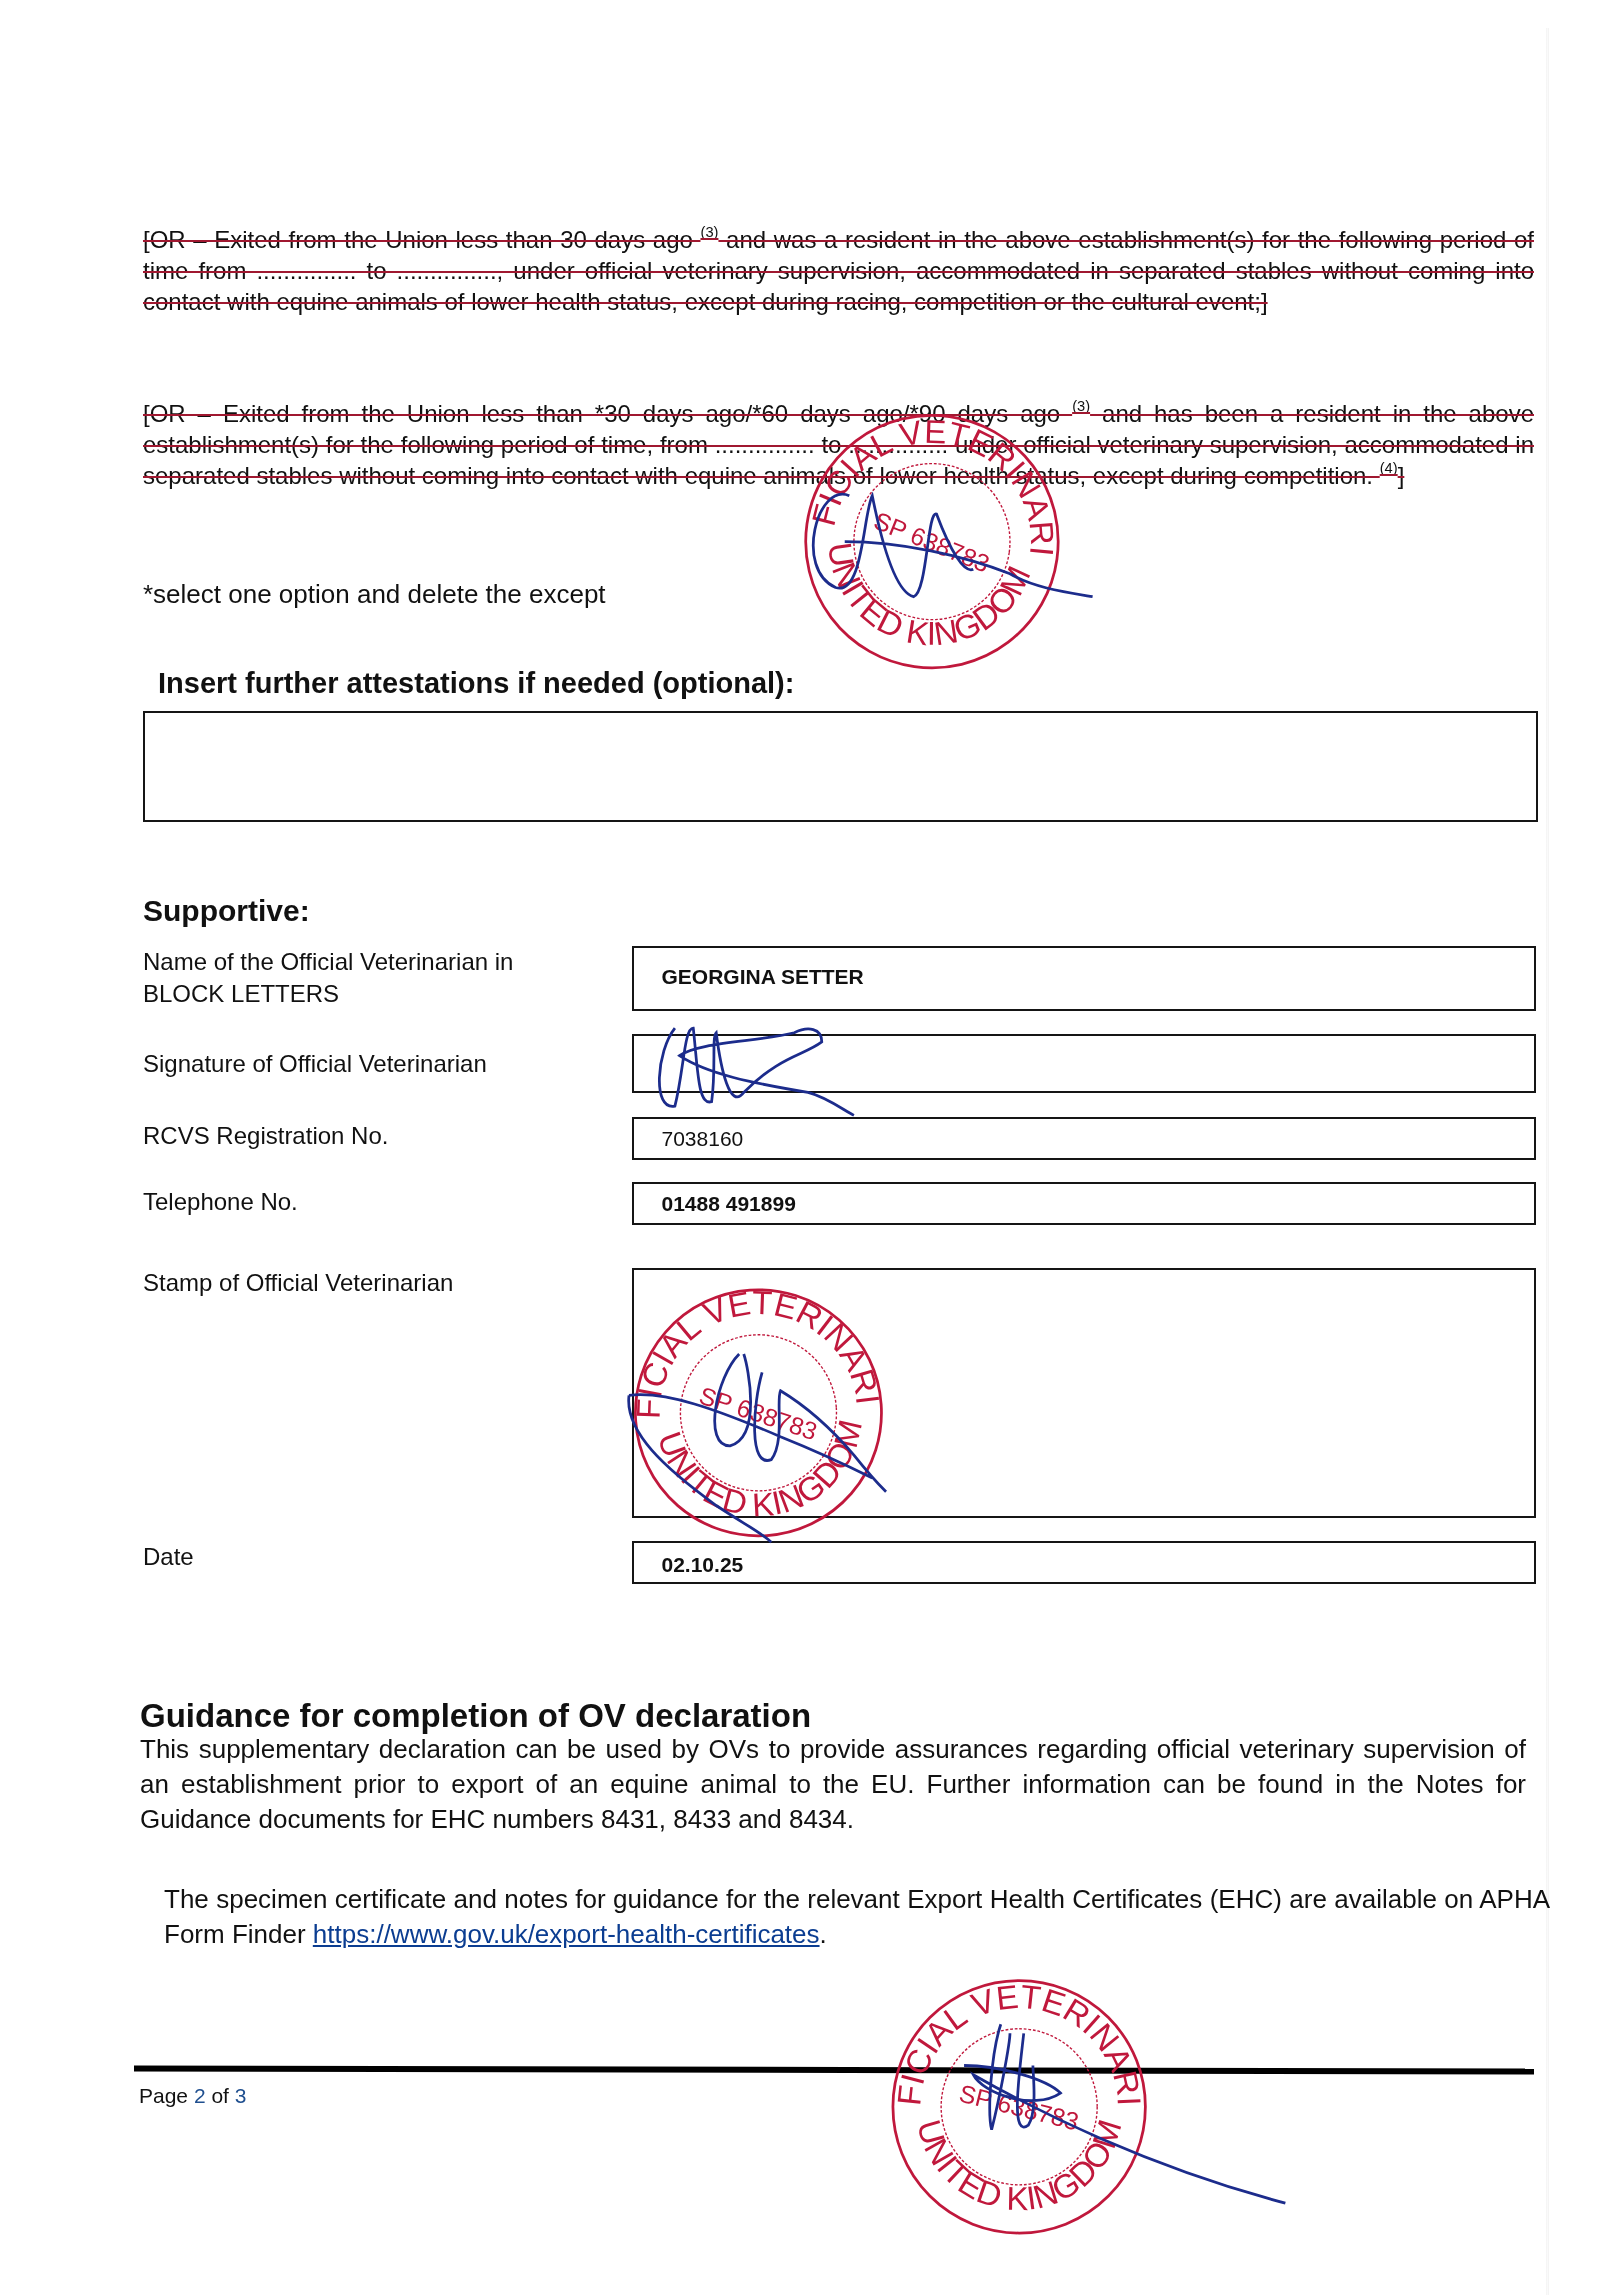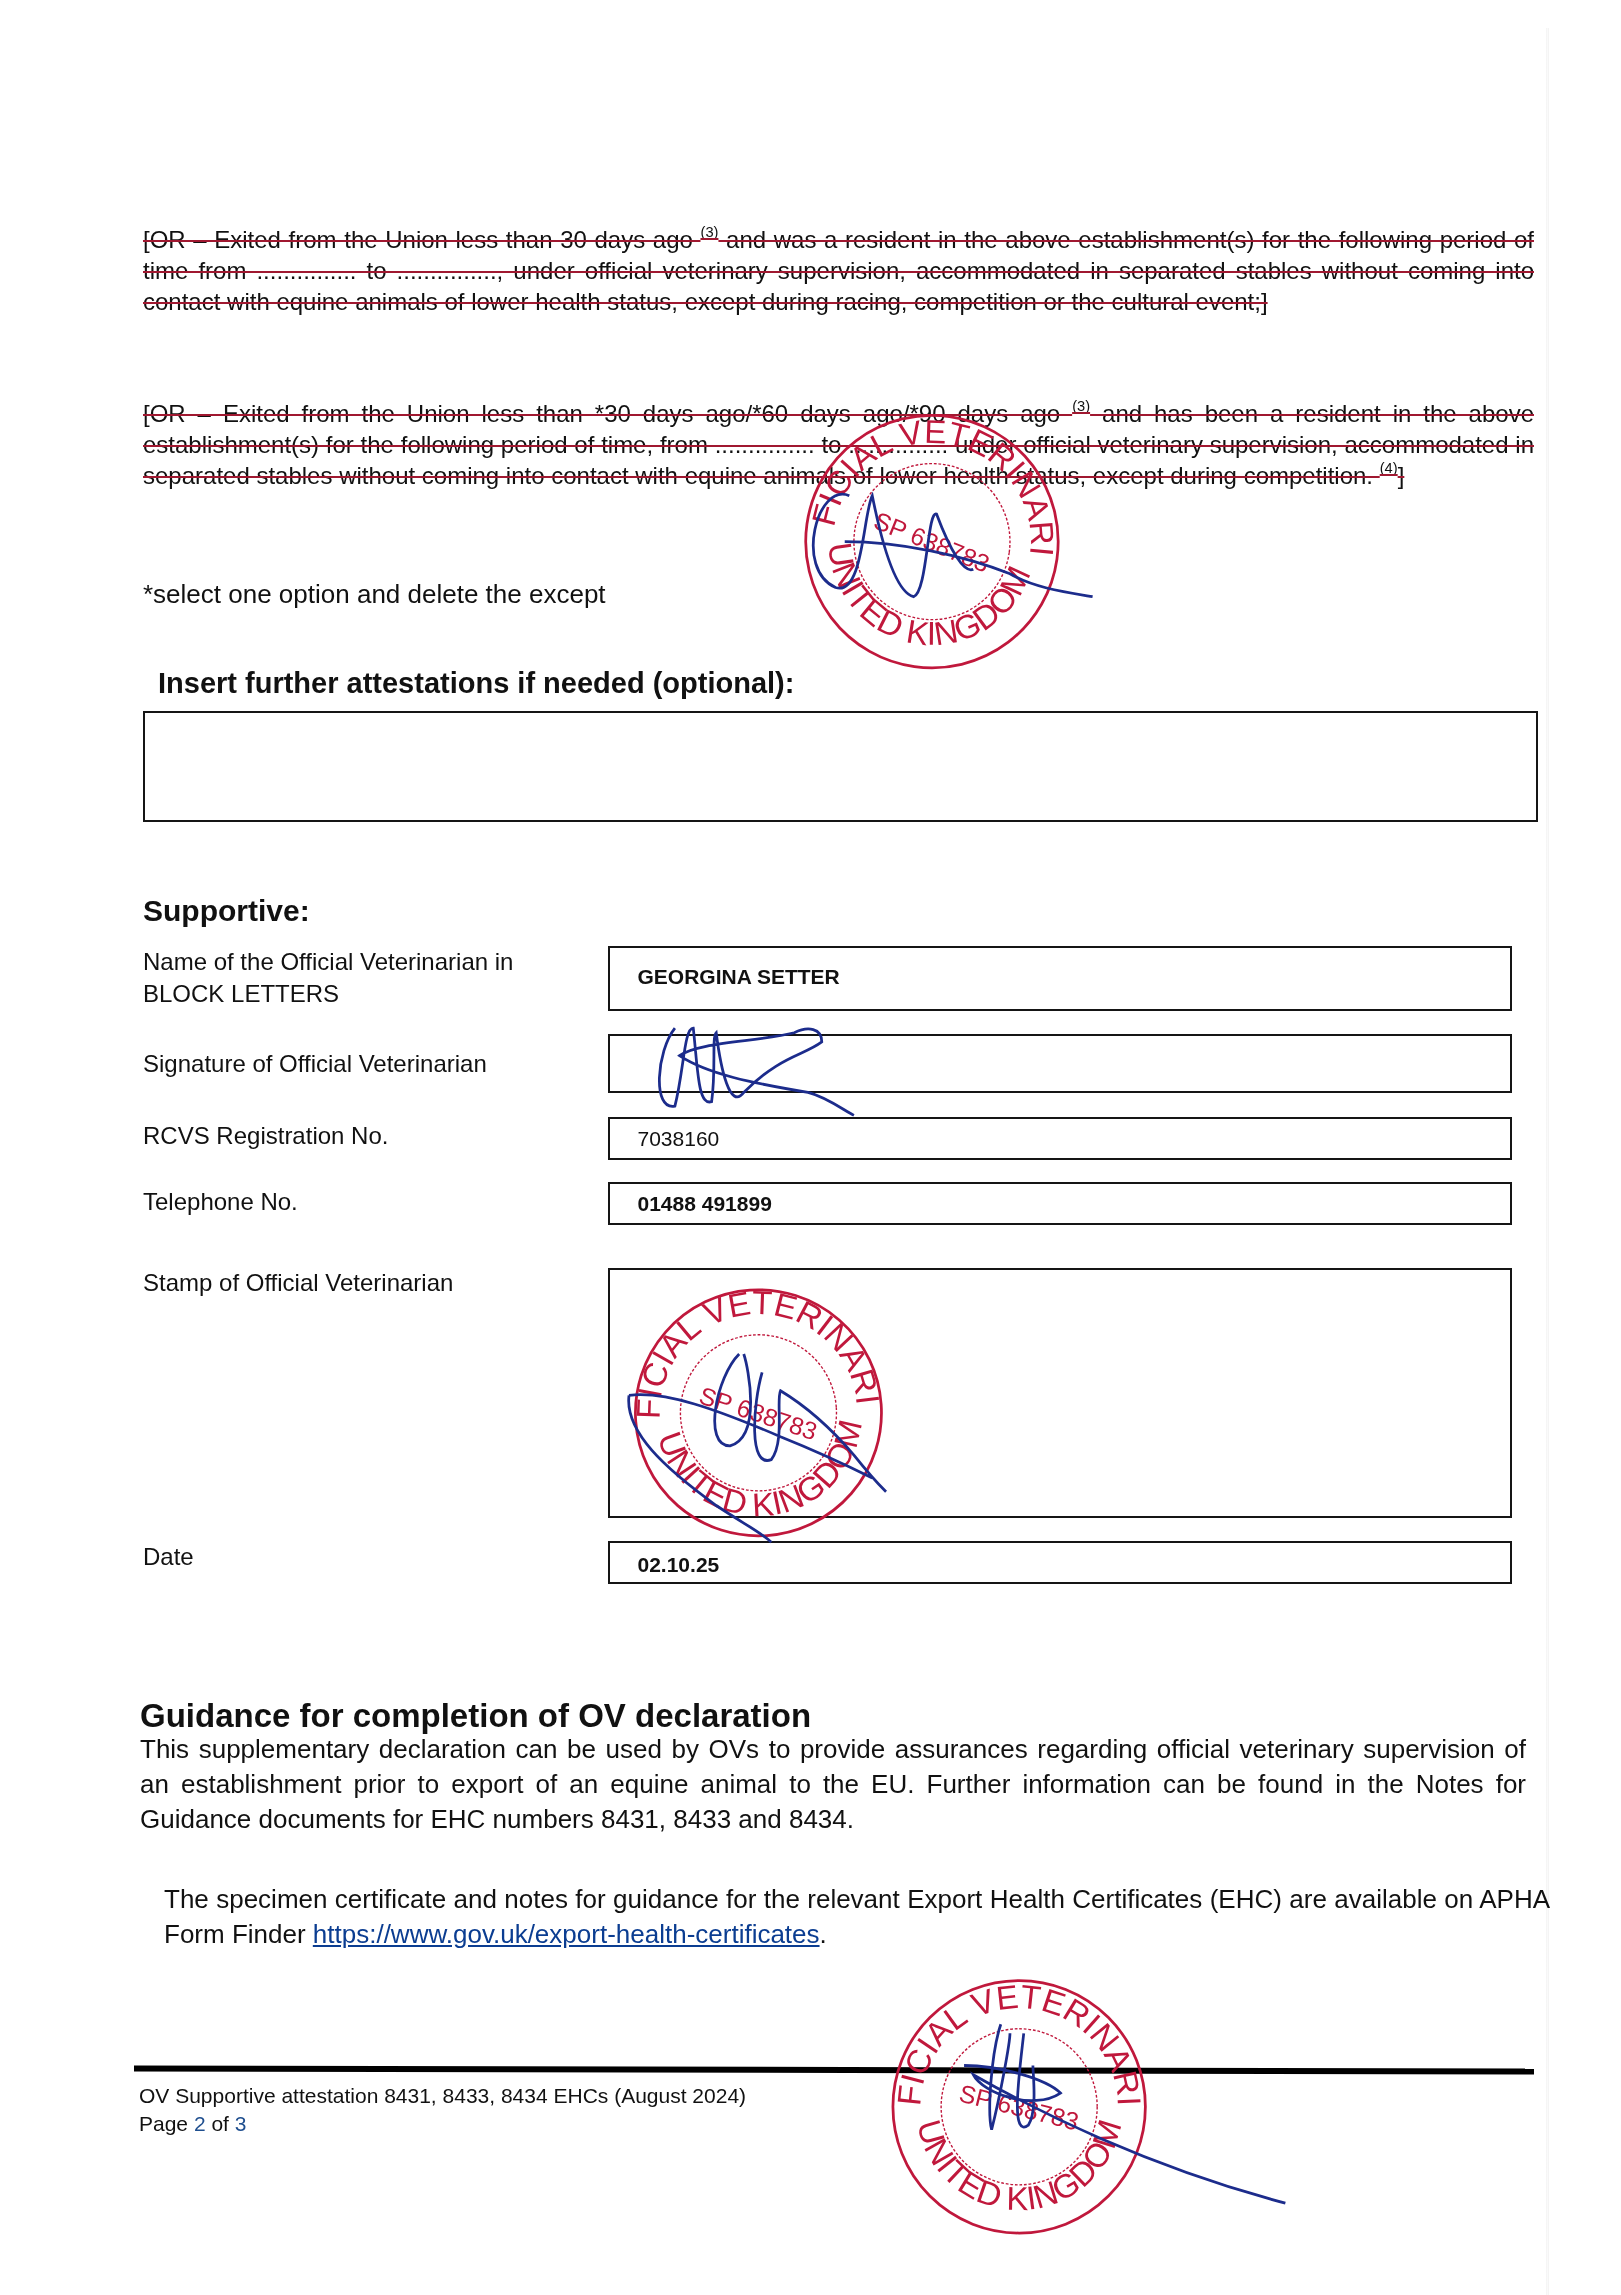--- a/index.html
+++ b/index.html
@@ -13,21 +13,21 @@
   .struck { text-decoration: line-through; text-decoration-color: #a01830; text-decoration-thickness: 2.3px; }
   sup { font-size: 14.7px; vertical-align: 11px; line-height: 0; }
 
   .note { position: absolute; left: 143px; top: 579px; font-size: 26px; }
   .h-further { position: absolute; left: 158px; top: 667px; font-size: 29px; font-weight: bold; }
   .box { position: absolute; border: 2.3px solid #151515; background: transparent; }
   .box-further { left: 143px; top: 711px; width: 1391px; height: 107px; }
 
   .h-sig { position: absolute; left: 143px; top: 894px; font-size: 30px; font-weight: bold; }
   .lbl { position: absolute; left: 143px; font-size: 24px; line-height: 32px; }
-  .fbox { position: absolute; left: 608px; width: 900px; border: 2.3px solid #151515; }
+  .fbox { position: absolute; left: 632px; width: 900px; border: 2.3px solid #151515; }
   .fval { position: absolute; left: 27.5px; font-size: 21px; }
   .fval.bold { font-weight: bold; }
 
   .h-guid { position: absolute; left: 140px; top: 1697px; font-size: 33px; font-weight: bold; }
   .guid-p { position: absolute; left: 140px; width: 1386px; font-size: 26px; line-height: 35px;
             text-align: justify; text-align-last: left; }
   .link { color: #0b3d91; text-decoration: underline; }
 
   .footer-rule { position: absolute; left: 134px; top: 2067px; width: 1400px; height: 6.4px; background: #000;
                  transform: rotate(0.12deg); }
@@ -88,21 +88,20 @@
 </div>
 
 <div class="h-guid">Guidance for completion of OV declaration</div>
 <div class="guid-p" style="top:1732px;">This supplementary declaration can be used by OVs to provide assurances regarding official veterinary supervision of an establishment prior to export of an equine animal to the EU. Further information can be found in the Notes for Guidance documents for EHC numbers 8431, 8433 and 8434.</div>
 <div class="guid-p" style="top:1882px;margin-left:24px;">
   <span>The specimen certificate and notes for guidance for the relevant Export Health Certificates (EHC) are available on APHA Form Finder </span><span class="link">https://www.gov.uk/export-health-certificates</span><span>.</span>
 </div>
 
 <div class="footer-rule"></div>
 <div class="footer">
-  <div>OV Supportive attestation 8431, 8433, 8434 EHCs (August 2024)</div>
   <div><span>Page </span><span class="pgnum">2</span><span> of </span><span class="pgnum">3</span></div>
 </div>
 
 <svg class="overlay" width="1622" height="2295" viewBox="0 0 3533 5000">
   <defs>
     <path id="arcTop" d="M -215 0 A 215 215 0 0 1 215 0"></path>
     <path id="arcBot" d="M -225 0 A 225 225 0 0 0 225 0"></path>
   </defs>
 
   <g transform="translate(2030,1180) rotate(8)">

